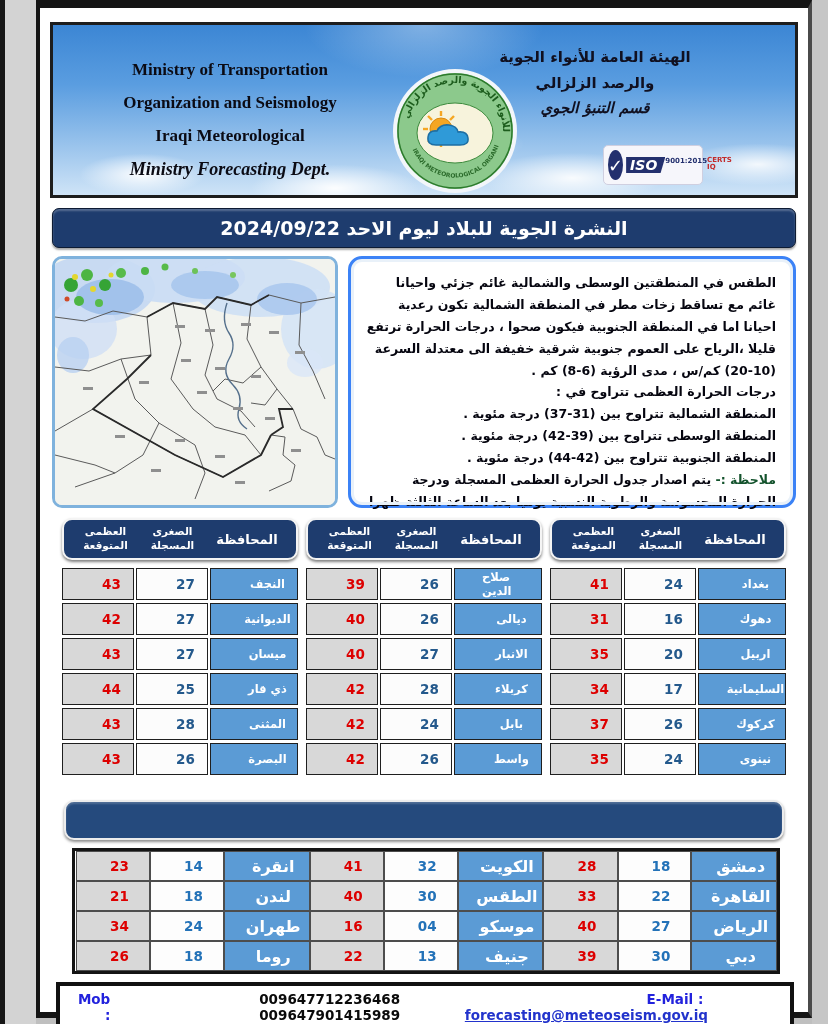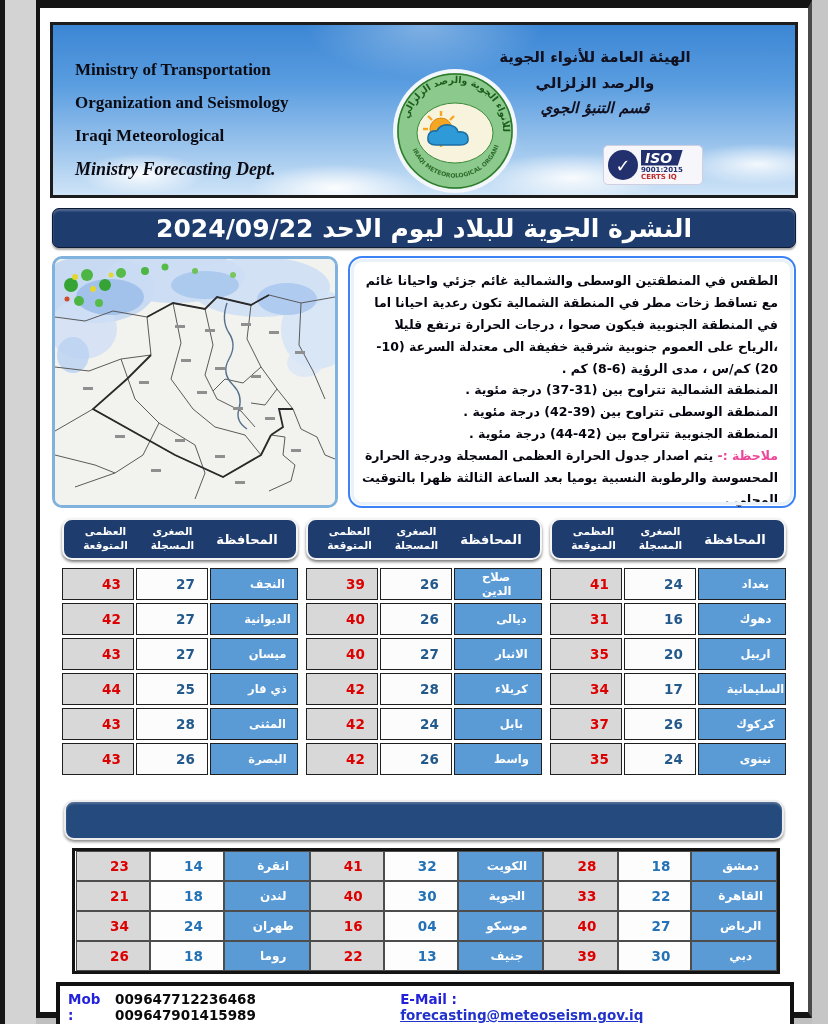--- a/index.html
+++ b/index.html
@@ -18,49 +18,49 @@
     overflow:hidden;
     background:
       radial-gradient(90px 30px at 12% 88%, rgba(255,255,255,.95), rgba(255,255,255,0) 70%),
       radial-gradient(120px 34px at 38% 96%, rgba(255,255,255,.95), rgba(255,255,255,0) 70%),
       radial-gradient(130px 36px at 70% 90%, rgba(255,255,255,.9), rgba(255,255,255,0) 70%),
       radial-gradient(110px 30px at 95% 82%, rgba(255,255,255,.85), rgba(255,255,255,0) 70%),
       radial-gradient(90px 26px at 55% 70%, rgba(255,255,255,.45), rgba(255,255,255,0) 70%),
       radial-gradient(160px 70px at 50% 0%, rgba(255,255,255,.35), rgba(255,255,255,0) 75%),
       linear-gradient(180deg, #3c86d4 0%, #5a9de0 35%, #8fbdea 65%, #cfe4f7 100%);
   }
-  .header-en { position:absolute; left:22px; top:28px; width:310px; 
+  .header-en { position:absolute; left:22px; top:28px; width:310px; text-align:center;
     font-family:"Liberation Serif", serif; font-weight:bold; color:#0b0b14; font-size:17px; line-height:1.95; }
   .header-en .dept { font-style:italic; font-size:18px; }
   .header-ar { position:absolute; right:70px; top:20px; width:260px; text-align:center; direction:rtl;
     font-weight:bold; color:#101020; font-size:15px; line-height:1.7; }
   .header-ar .dept { font-style:italic; }
   .logo-wrap { position:absolute; left:338px; top:42px; width:128px; height:128px; }
   .iso-badge { position:absolute; right:92px; bottom:10px; width:100px; height:40px; background:#f6f6fb;
     border-radius:5px; border:1px solid #cfcfe0; display:flex; align-items:center; padding:2px 4px; gap:3px; }
   .iso-circle { width:30px; height:30px; border-radius:50%; background:#23306e; display:flex;
     align-items:center; justify-content:center; color:#fff; font-size:18px; font-weight:bold; }
-  .iso-text { display:flex; flex-direction:column; line-height:1; }
+  .iso-text { display:flex; flex-direction:row; line-height:1; }
   .iso-title { background:#23306e; color:#fff; font-weight:bold; font-size:14px; padding:1px 8px 1px 4px;
     clip-path:polygon(0 0, 100% 0, 88% 100%, 0 100%); font-style:italic; }
   .iso-l1 { color:#23306e; font-size:7px; font-weight:bold; margin-top:1px; }
   .iso-l2 { color:#c22a2a; font-size:7px; font-weight:bold; }
 
   
   .title-bar { margin:10px 12px 0 12px; height:40px; background:#1e3c6e; border-radius:7px;
     border:1px solid #0d1b33; box-shadow:inset 0 2px 2px rgba(255,255,255,.25), 0 2px 2px rgba(0,0,0,.35);
     display:flex; align-items:center; justify-content:center; direction:rtl;
-    color:#ffffff; font-weight:bold; font-size:25px; }
+    color:#ffffff; font-weight:bold; font-size:19px; }
 
   
   .main-row { display:flex; flex-direction:row-reverse; margin:8px 12px 0 12px; gap:10px; height:252px; }
-  .forecast-box { flex:1; border:2px solid #3b82f6; outline:3px solid #e9f1f9; outline-offset:-6px;
+  .forecast-box { flex:1; border:4px solid #3b82f6; outline:3px solid #e9f1f9; outline-offset:-6px;
     border-radius:14px; background:#fff; padding:12px 16px 8px 12px; direction:rtl; text-align:right;
     font-weight:bold; font-size:12.5px; line-height:1.75; color:#05050f; }
-  .forecast-box .note-label { color:#ec4899; }
+  .forecast-box .note-label { color:#14532d; }
   .map-box { width:286px; border:3px solid #7fb2dd; border-radius:10px; overflow:hidden; background:#f2f3ef; }
 
   
   .gov-tables { display:flex; flex-direction:row-reverse; gap:8px; margin:10px 22px 0 22px; }
   .gov-group { flex:1; }
   .pill { background:#1e3c6e; border:2px solid #f4f4f4; border-radius:10px;
     box-shadow:0 2px 3px rgba(0,0,0,.5); height:42px; display:flex; flex-direction:row-reverse;
     align-items:center; color:#fff; font-weight:bold; padding:2px 8px; }
   .h-city { width:38%; text-align:center; font-size:13px; }
   .h-two  { width:31%; text-align:center; font-size:10.5px; line-height:1.3; }
@@ -72,27 +72,27 @@
   .c-min  { width:31%; background:#fcfcfc; color:#24598c; font-size:13.5px; }
   .c-max  { width:31%; background:#d8d8d8; color:#dd0000; font-size:13.5px; }
 
   
   .world-bar { margin:22px 24px 0 24px; height:40px; background:#254a7d; border-radius:10px;
     border:2px solid #ececec; box-shadow:inset 0 2px 2px rgba(255,255,255,.2), 0 2px 3px rgba(0,0,0,.45); }
   .world-table { margin:8px 28px 0 32px; border:3px solid #141414; background:#fff; }
   .w-row { display:flex; flex-direction:row-reverse; height:30px; }
   .w-cell { display:flex; align-items:center; justify-content:center; border:1px solid #4d4d4d;
     font-weight:bold;padding-left:13px; }
-  .w-city { width:12.2%; background:#5b9bd5; color:#fff; font-size:12px; }
+  .w-city { width:12.2%; background:#5b9bd5; color:#fff; font-size:16px; }
   .w-min  { width:10.5%; background:#fdfdfd; color:#2372b8; font-size:13.5px; }
   .w-max  { width:10.6%; background:#d8d8d8; color:#dd0000; font-size:13.5px; }
 
   
   .footer-box { margin:8px 14px 0 16px; border:4px solid #111; background:#fff; padding:5px 12px 4px 8px; }
-  .f-line1 { display:flex; align-items:center; font-size:13.5px; font-weight:bold; color:#0a0a0a; }
+  .f-line1 { display:flex; align-items:center; font-size:13.5px; font-weight:bold; color:#0a0a0a;text-align:right; }
   .f-mob-label { color:#2222dd; }
   .f-email-group { margin-left:auto; margin-right:70px; }
   .f-email-label { color:#2222dd; }
   .f-email-link { color:#2233cc; text-decoration:underline; }
 </style>
 </head>
 <body>
 
 <div class="edge-black-left"></div>
 <div class="edge-gray-left"></div>
@@ -151,20 +151,21 @@
     </div>
   </div>
 
   <div class="title-bar">
     <span>النشرة الجوية للبلاد ليوم الاحد 2024/09/22</span>
   </div>
 
   <div class="main-row">
     <div class="forecast-box">
       <span>الطقس في المنطقتين الوسطى والشمالية غائم جزئي واحيانا غائم مع تساقط زخات مطر في المنطقة الشمالية تكون رعدية احيانا اما في المنطقة الجنوبية فيكون صحوا ، درجات الحرارة ترتفع قليلا ،الرياح على العموم جنوبية شرقية خفيفة الى معتدلة السرعة (10-20) كم/س ، مدى الرؤية (6-8) كم .</span>
+      <div>درجات الحرارة العظمى تتراوح في :</div>
       <div>المنطقة الشمالية تتراوح بين (31-37) درجة مئوية .</div>
       <div>المنطقة الوسطى تتراوح بين (39-42) درجة مئوية .</div>
       <div>المنطقة الجنوبية تتراوح بين (42-44) درجة مئوية .</div>
       <div>
         <span class="note-label">ملاحظة :-</span>
         <span>يتم اصدار جدول الحرارة العظمى المسجلة ودرجة الحرارة المحسوسة والرطوبة النسبية يوميا بعد الساعة الثالثة ظهرا بالتوقيت المحلي .</span>
       </div>
     </div>
 
     <div class="map-box">
@@ -399,21 +400,21 @@
         <div class="w-cell w-min">32</div>
         <div class="w-cell w-max">41</div>
         <div class="w-cell w-city">انقرة</div>
         <div class="w-cell w-min">14</div>
         <div class="w-cell w-max">23</div>
       </div>
       <div class="w-row">
         <div class="w-cell w-city">القاهرة</div>
         <div class="w-cell w-min">22</div>
         <div class="w-cell w-max">33</div>
-        <div class="w-cell w-city">الجوية</div>
+        <div class="w-cell w-city">الطقس</div>
         <div class="w-cell w-min">30</div>
         <div class="w-cell w-max">40</div>
         <div class="w-cell w-city">لندن</div>
         <div class="w-cell w-min">18</div>
         <div class="w-cell w-max">21</div>
       </div>
       <div class="w-row">
         <div class="w-cell w-city">الرياض</div>
         <div class="w-cell w-min">27</div>
         <div class="w-cell w-max">40</div>

